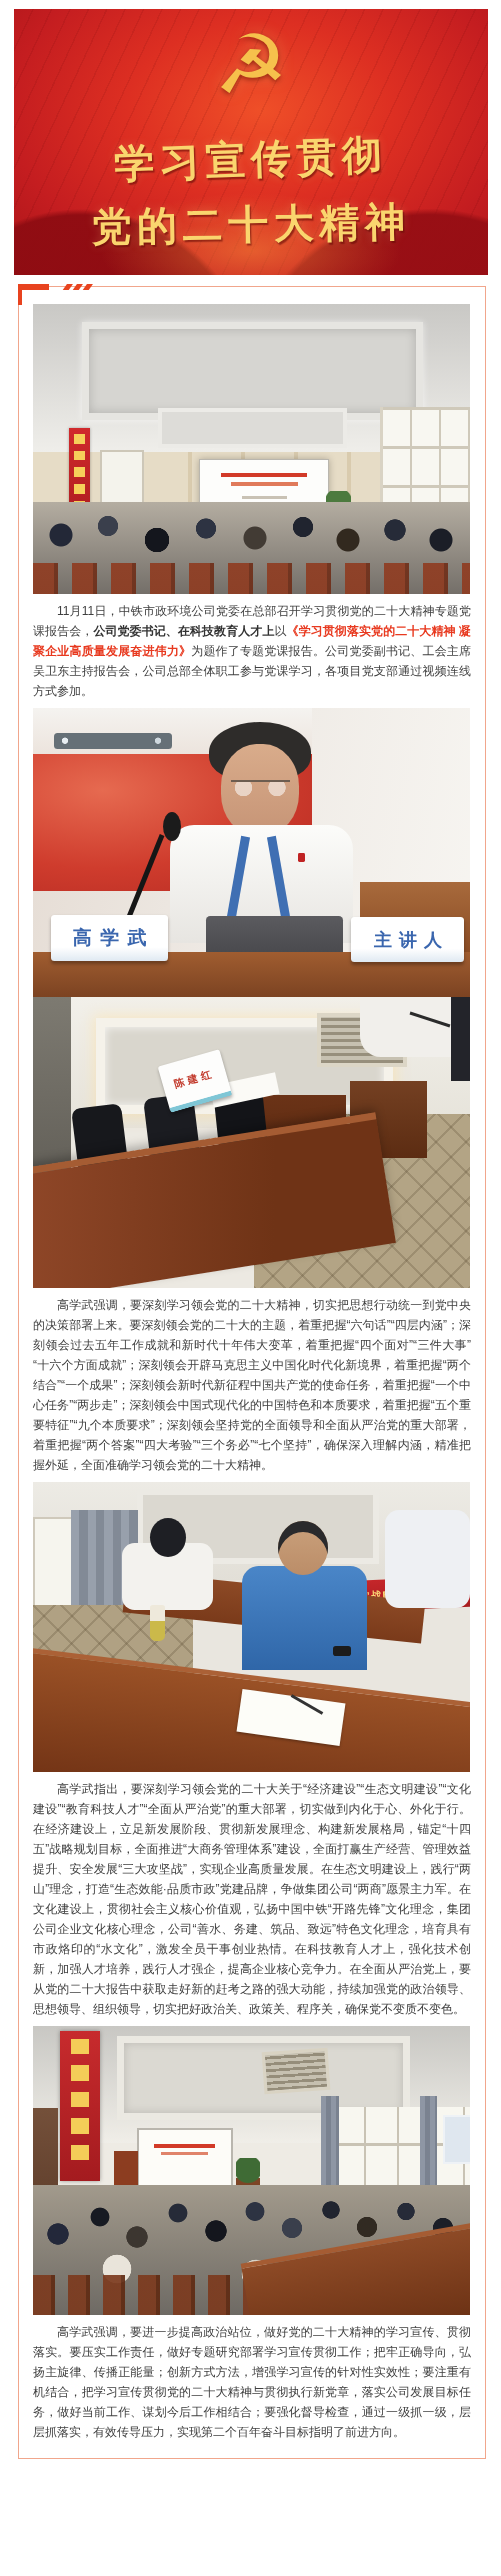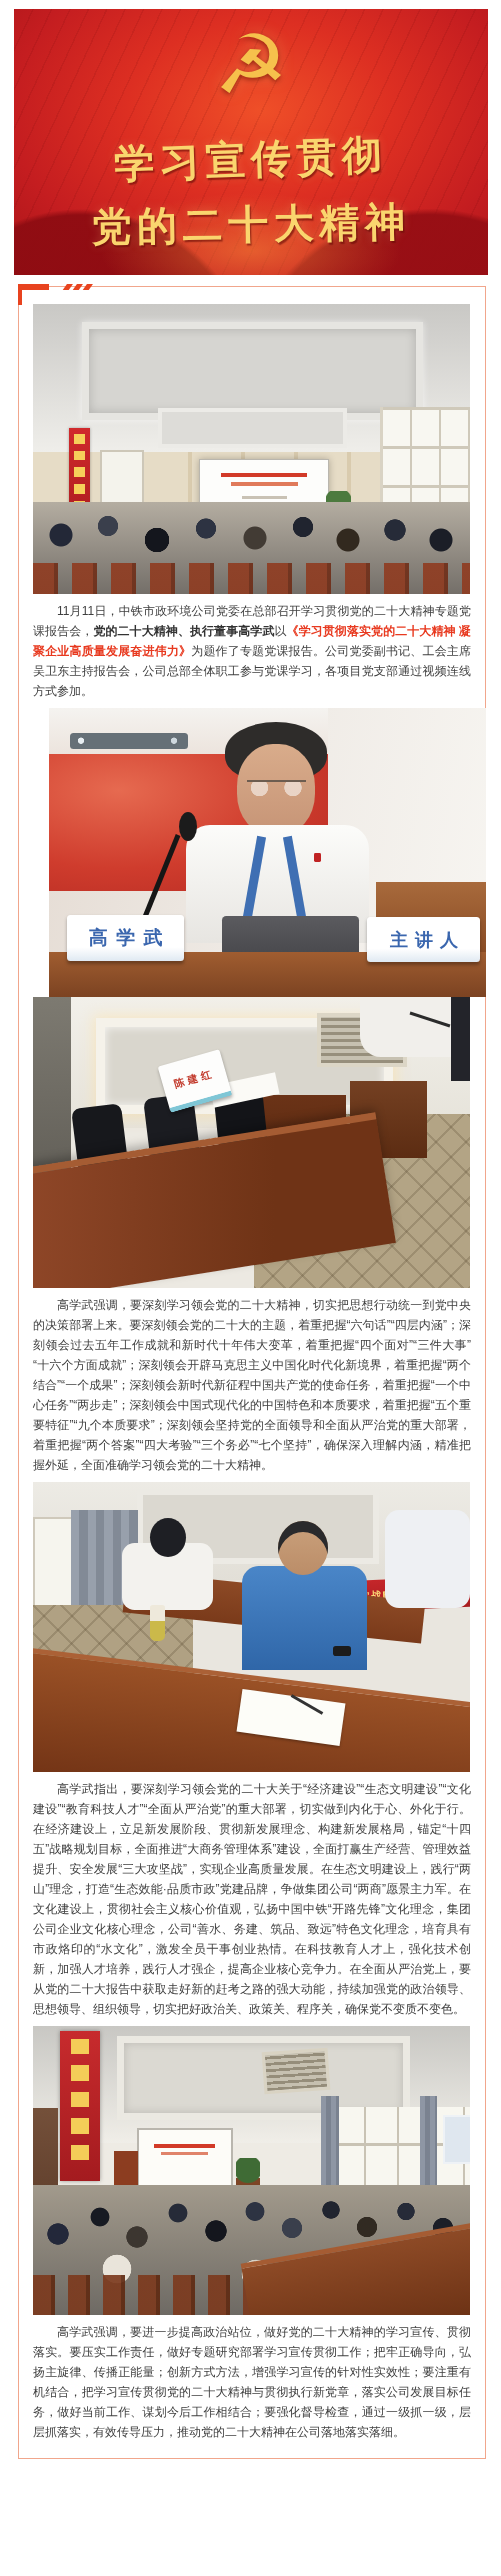--- a/index.html
+++ b/index.html
@@ -116,21 +116,21 @@
       radial-gradient(circle at 270px 25px, #20242f 0 9.8px, rgba(0,0,0,0) 10.4px),
       radial-gradient(circle at 315px 38px, #32291f 0 11px, rgba(0,0,0,0) 12px),
       radial-gradient(circle at 362px 28px, #262b38 0 10.4px, rgba(0,0,0,0) 11px),
       radial-gradient(circle at 408px 38px, #1b1e27 0 11px, rgba(0,0,0,0) 12px),
       linear-gradient(#b4ada1, #746f69); }
   .p1-chairs{ left:0; bottom:0; width:100%; height:31px;
     background:repeating-linear-gradient(90deg, #8f3b20 0 21px, #6f2d17 21px 25px, rgba(0,0,0,0) 25px 39px);
     opacity:.9; }
 
   
-  .ph2{ height:289px; background:linear-gradient(100deg,#e5dcd4 0%,#f0ece7 55%,#f7f5f1 100%);margin-left:16px; }
+  .ph2{ height:289px; background:linear-gradient(100deg,#e5dcd4 0%,#f0ece7 55%,#f7f5f1 100%); }
   .p2-red{ left:0; top:0; width:279px; height:183px;
     background:radial-gradient(ellipse at 25% 45%, #e66a50 0%, #cf3c2d 55%, #b52a22 100%); }
   .p2-top{ left:0; top:0; width:279px; height:46px;
     background:linear-gradient(#f5f3f0,#ece4dd); }
   .p2-chip{ left:21px; top:25px; width:118px; height:15.3px; border-radius:3.5px;
     background:#667077;
     background-image:radial-gradient(circle at 11px 7.7px,#e8eef2 0 2.8px,rgba(0,0,0,0) 3.5px),radial-gradient(circle at 104px 7.7px,#cfd8de 0 2.8px,rgba(0,0,0,0) 3.5px); }
   .p2-hair{ left:176px; top:14px; width:102px; height:60px;
     background:#2e2c2a; border-radius:50% 50% 42% 42%; }
   .p2-face{ left:188px; top:36px; width:78px; height:92px;
@@ -317,21 +317,21 @@
         <i></i>
         <em></em>
         <s></s>
       </div>
     <div class="p1-win-r"></div>
     <div class="p1-plant"></div>
     <div class="p1-audience"></div>
     <div class="p1-chairs"></div>
   </div>
 
-  <p class="para"><span>11月11日，中铁市政环境公司党委在总部召开学习贯彻党的二十大精神专题党课报告会，</span><span class="b">党的二十大精神、执行董事高学武</span><span>以</span><span class="r">《学习贯彻落实党的二十大精神 凝聚企业高质量发展奋进伟力》</span><span>为题作了专题党课报告。公司党委副书记、工会主席吴卫东主持报告会，公司总部全体职工参与党课学习，各项目党支部通过视频连线方式参加。</span></p>
+  <p class="para"><span>11月11日，中铁市政环境公司党委在总部召开学习贯彻党的二十大精神专题党课报告会，</span><span class="b">公司党委书记、在科技教育人才上</span><span>以</span><span class="r">《学习贯彻落实党的二十大精神 凝聚企业高质量发展奋进伟力》</span><span>为题作了专题党课报告。公司党委副书记、工会主席吴卫东主持报告会，公司总部全体职工参与党课学习，各项目党支部通过视频连线方式参加。</span></p>
 
   <div class="photo ph2">
     <div class="p2-red"></div>
     <div class="p2-top"></div>
     <div class="p2-chip"></div>
     <div class="p2-hair"></div>
     <div class="p2-face"></div>
     <div class="p2-glasses"></div>
     <div class="p2-shirt"></div>
     <div class="p2-lan1"></div>
@@ -406,15 +406,15 @@
         <i></i>
         <em></em>
       </div>
     <div class="p5-podium"></div>
     <div class="p5-plant"></div>
     <div class="p5-crowd"></div>
     <div class="p5-chairs"></div>
     <div class="p5-table"></div>
   </div>
 
-  <p class="para">高学武强调，要进一步提高政治站位，做好党的二十大精神的学习宣传、贯彻落实。要压实工作责任，做好专题研究部署学习宣传贯彻工作；把牢正确导向，弘扬主旋律、传播正能量；创新方式方法，增强学习宣传的针对性实效性；要注重有机结合，把学习宣传贯彻党的二十大精神与贯彻执行新党章，落实公司发展目标任务，做好当前工作、谋划今后工作相结合；要强化督导检查，通过一级抓一级，层层抓落实，有效传导压力，推动党的二十大精神在公司落地落实落细。</p>
+  <p class="para">高学武强调，要进一步提高政治站位，做好党的二十大精神的学习宣传、贯彻落实。要压实工作责任，做好专题研究部署学习宣传贯彻工作；把牢正确导向，弘扬主旋律、传播正能量；创新方式方法，增强学习宣传的针对性实效性；要注重有机结合，把学习宣传贯彻党的二十大精神与贯彻执行新党章，落实公司发展目标任务，做好当前工作、谋划今后工作相结合；要强化督导检查，通过一级抓一级，层层抓落实，有效传导压力，实现第二个百年奋斗目标指明了前进方向。</p>
 </div>
 
 
 </body></html>

